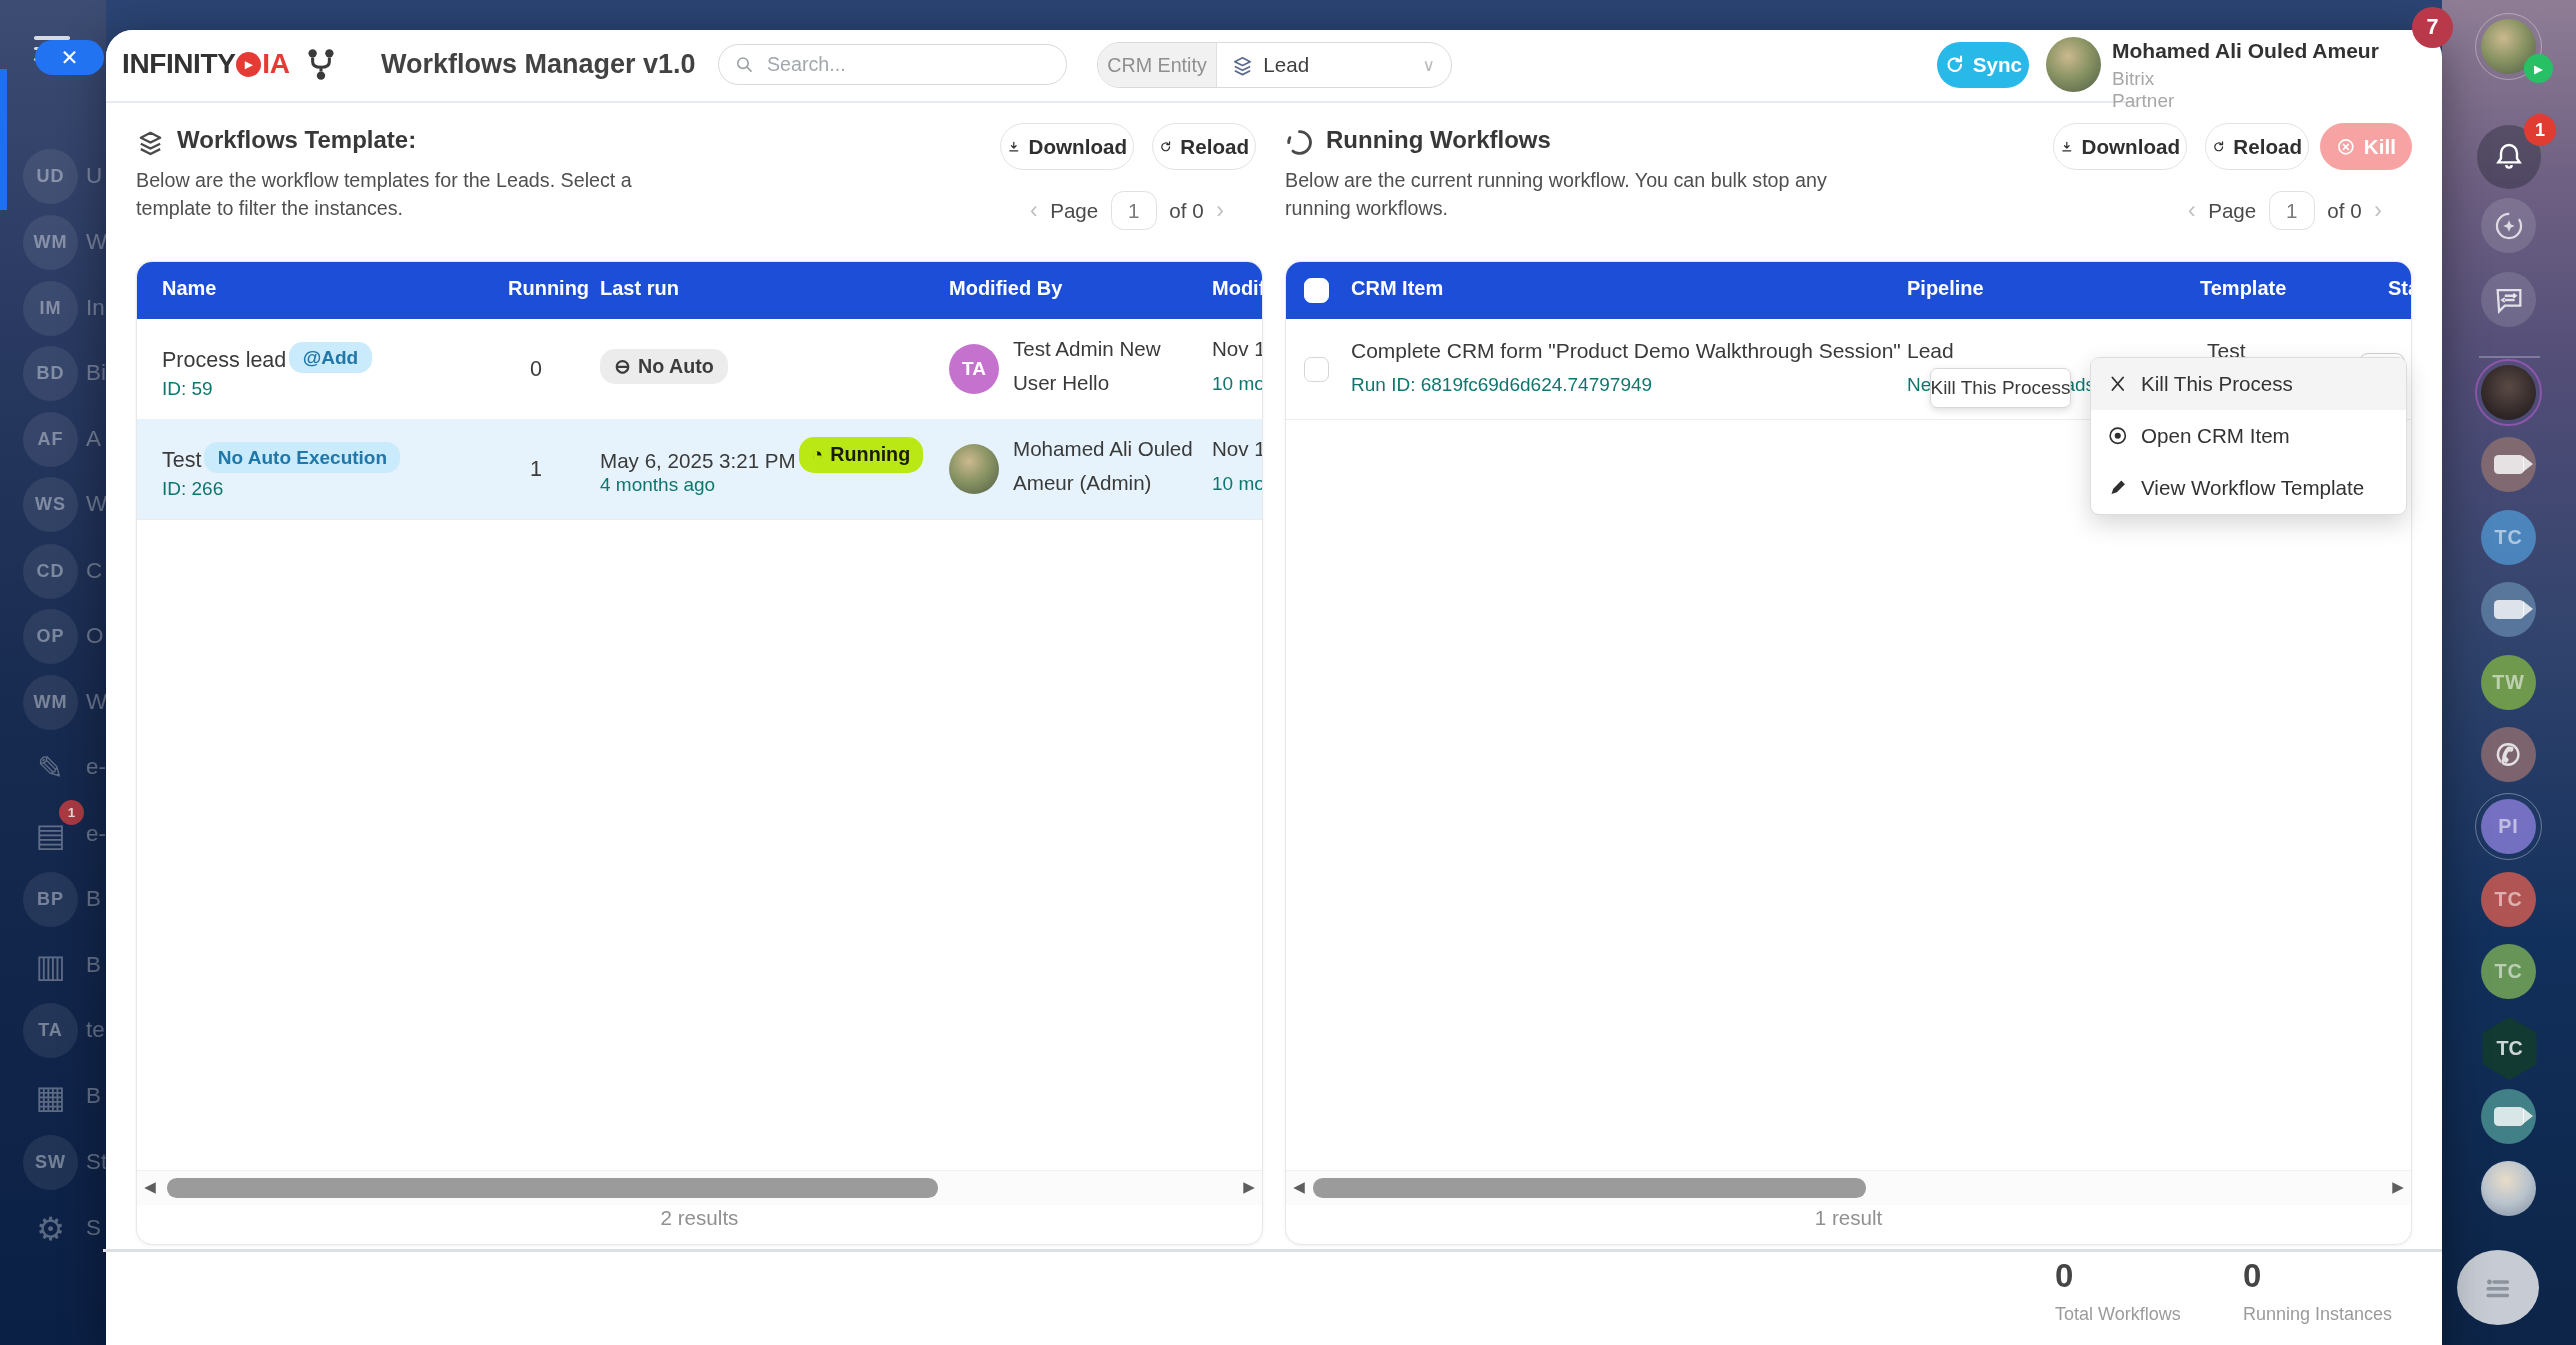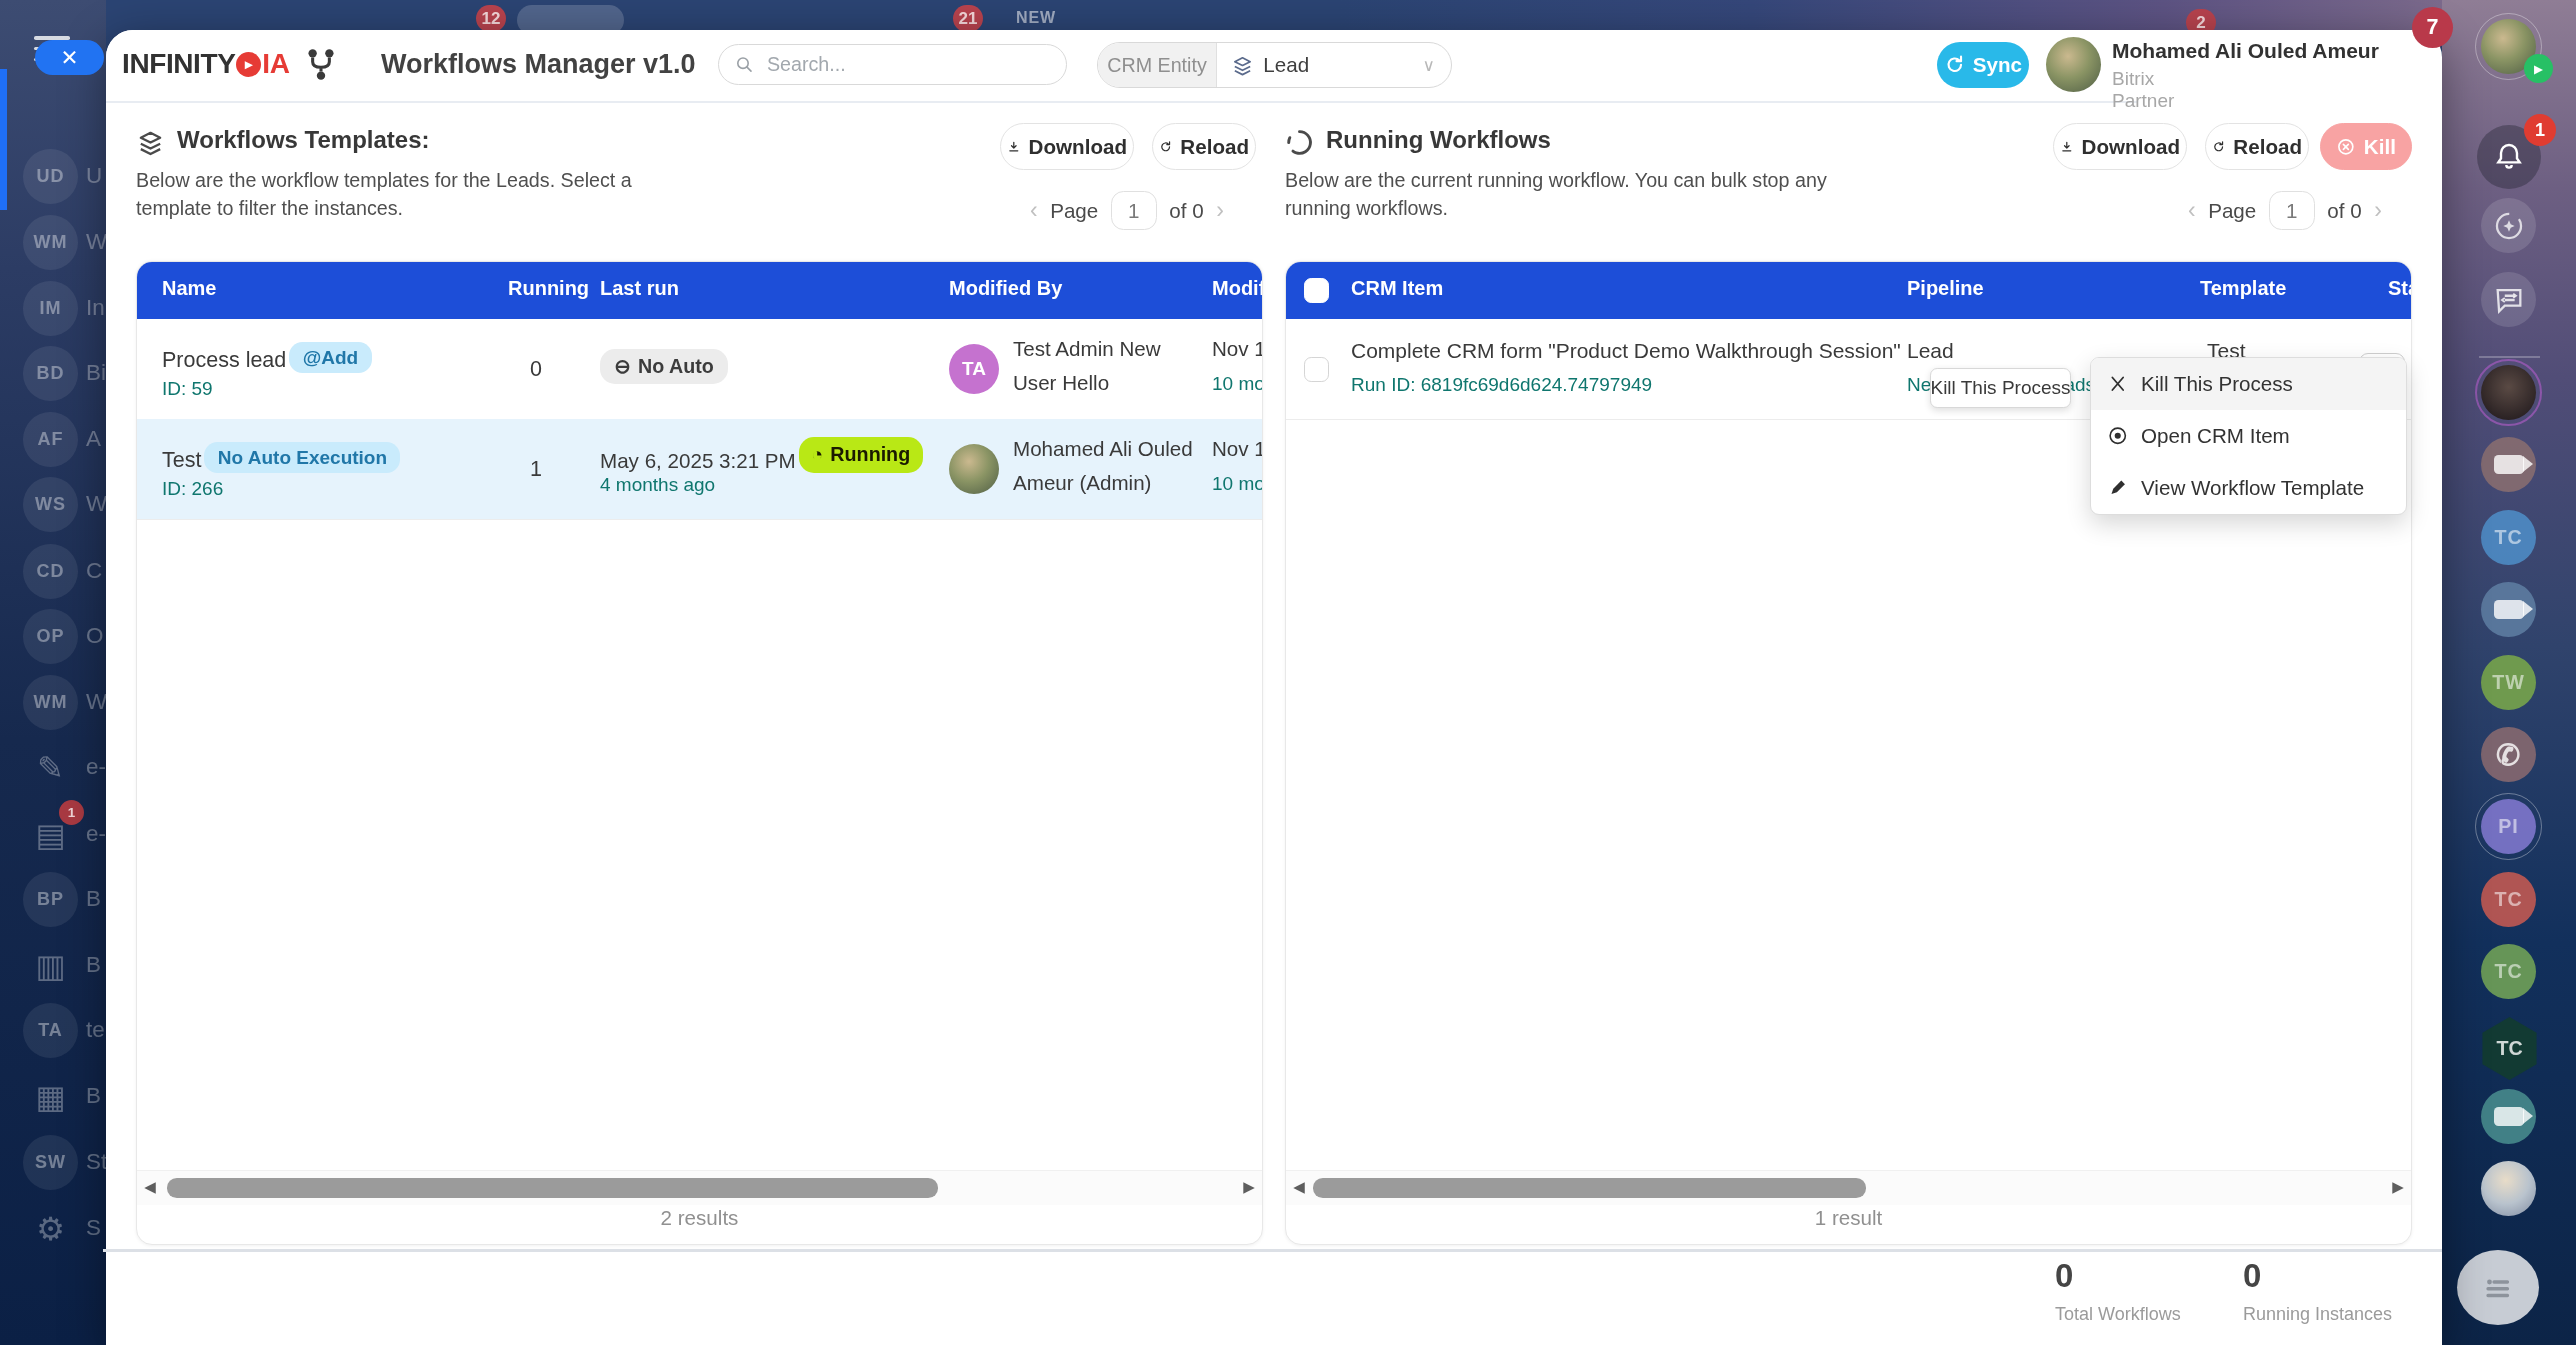--- a/index.html
+++ b/index.html
@@ -127,28 +127,20 @@
   .footer-divider{position:absolute;left:103px;top:1249px;width:2339px;height:2.7px;background:#dce0e6;z-index:6;}
   .stat-val{position:absolute;top:1257px;font-size:33px;font-weight:700;color:#454545;z-index:6;}
   .stat-label{position:absolute;top:1304px;font-size:18px;color:#9b9b9b;z-index:6;white-space:nowrap;}
   svg{display:block;}
 </style>
 </head>
 <body>
 
 <div class="screen">
 
-  <div class="topbar">
-    <span class="b-logo">B</span>
-    <span class="tb-badge" style="left:476px">12</span>
-    <span class="tb-pill"></span>
-    <span class="tb-badge" style="left:953px">21</span>
-    <span class="tb-new">NEW</span>
-    <span class="tb-badge" style="left:2186px;top:9px">2</span>
-  </div>
 
   <aside class="left-sidebar">
     <div class="hamburger">
         <i></i>
         <i></i>
         <i></i>
       </div>
     <div class="blue-strip"></div>
 
     <div class="ls-item" style="top:149px">
@@ -333,21 +325,21 @@
   </div>
 
   <button class="close-btn">✕</button>
   <div class="badge7">7</div>
 
   <span class="panel-icon" style="left:136px;top:128px">
     <svg width="29" height="29" viewBox="0 0 24 24">
         <path d="M4 8l8-4 8 4-8 4z M4 13l8 4 8-4 M4 17.5l8 4 8-4" fill="none" stroke="#4a4a4a" stroke-width="1.9" stroke-linejoin="round"></path>
       </svg>
   </span>
-  <div class="panel-title" style="left:177px;top:126px">Workflows Templates:</div>
+  <div class="panel-title" style="left:177px;top:126px">Workflows Template:</div>
   <div class="panel-desc" style="left:136px;top:166px">Below are the workflow templates for the Leads. Select a template to filter the instances.</div>
   <button class="btn" style="left:1000px;top:123px;width:134px">
     <svg width="19.7" height="19.7" viewBox="0 0 24 24">
         <path d="M12 4v10m0 0l-4-4m4 4l4-4" fill="none" stroke="#2f2f2f" stroke-width="2.2" stroke-linecap="round" stroke-linejoin="round"></path>
         <path d="M5 19h14" stroke="#2f2f2f" stroke-width="2.2" stroke-linecap="round"></path>
       </svg>
     <span>Download</span>
   </button>
   <button class="btn" style="left:1152px;top:123px;width:104px">
     <svg width="19.7" height="19.7" viewBox="0 0 24 24">

